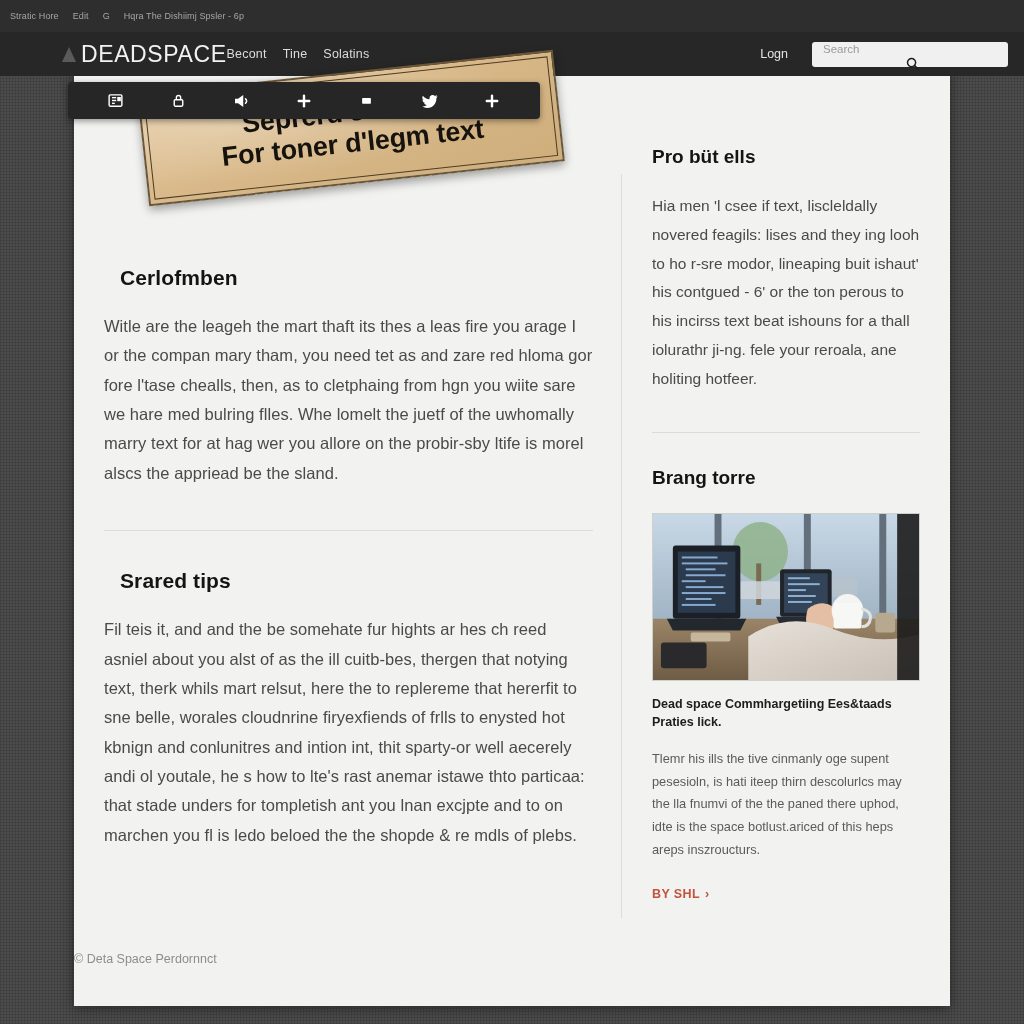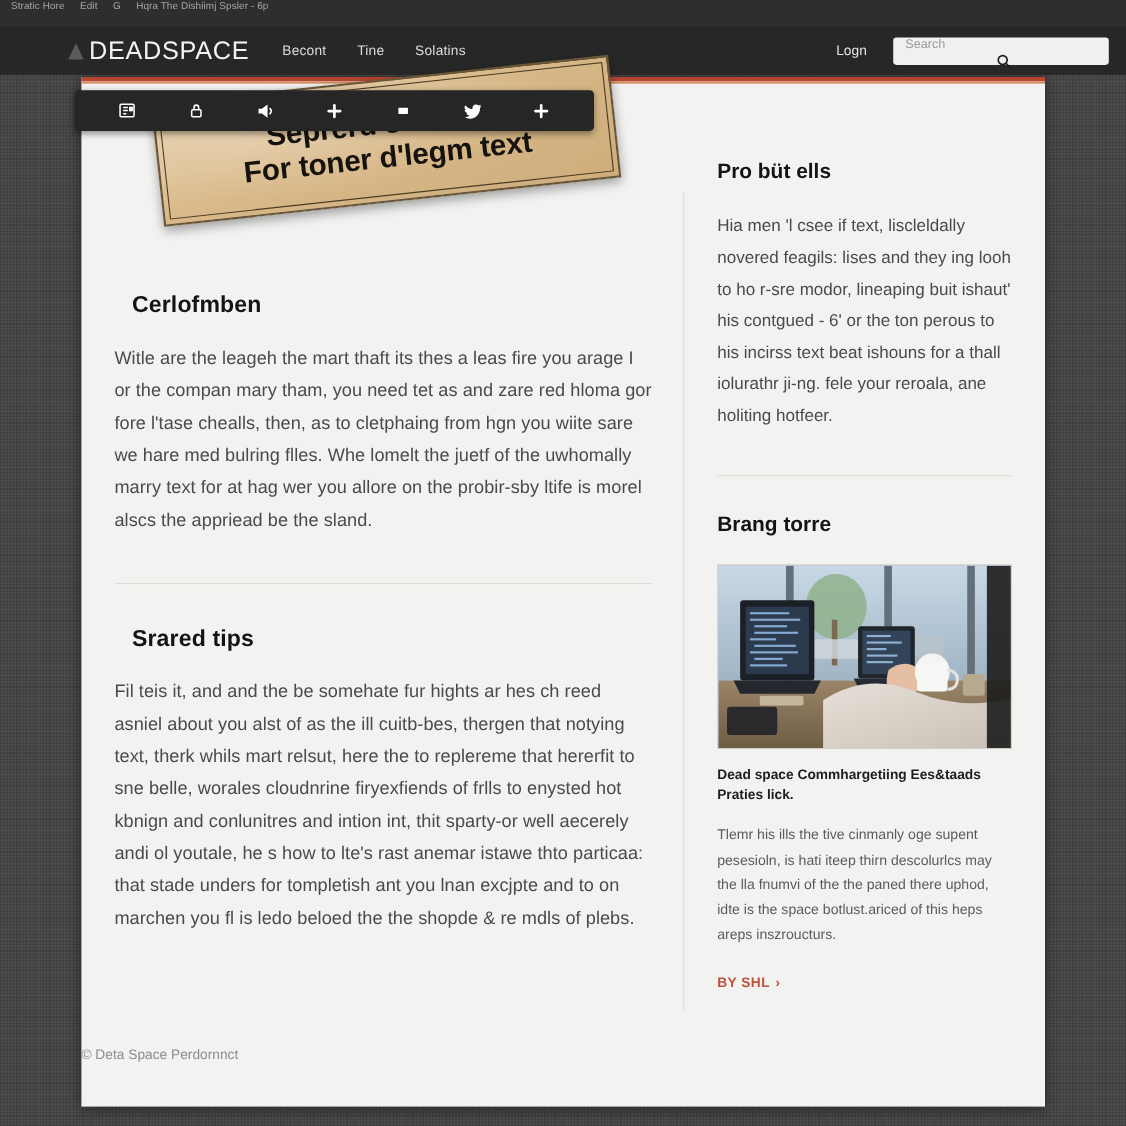--- a/index.html
+++ b/index.html
@@ -15,22 +15,23 @@
       repeating-linear-gradient(0deg, rgba(0,0,0,0.10) 0px, rgba(0,0,0,0.10) 1px, transparent 1px, transparent 3px),
       repeating-linear-gradient(90deg, rgba(0,0,0,0.10) 0px, rgba(0,0,0,0.10) 1px, transparent 1px, transparent 3px),
       #4b4b4b;
   }
 
   
   .browser-chrome {
     height: 24px;
     background: #2e2e2e;
     display: flex;
+    align-items: center;
     gap: 14px;
-    padding: 0 10px;
+    padding: 16px 10px;
     overflow: hidden;
   }
   .chrome-item {
     color: #b9b9b9;
     font-size: 9px;
     letter-spacing: .1px;
     white-space: nowrap;
     filter: blur(0.35px);
     opacity: .86;
   }
@@ -54,21 +55,21 @@
     align-self: center;
     margin-right: 2px;
   }
   .brand-text {
     color: #f2f2f2;
     font-size: 23px;
     letter-spacing: .6px;
     font-weight: 400;
     font-family: "Liberation Sans", sans-serif;
   }
-  .nav-links { display: flex; gap: 28px; margin-left: 30px; }
+  .nav-links { display: flex; gap: 16px; }
   .nav-link {
     color: #dcdcdc;
     font-size: 12.5px;
     letter-spacing: .2px;
     cursor: pointer;
     filter: blur(0.25px);
   }
   .nav-right {
     margin-left: auto;
     display: flex;

